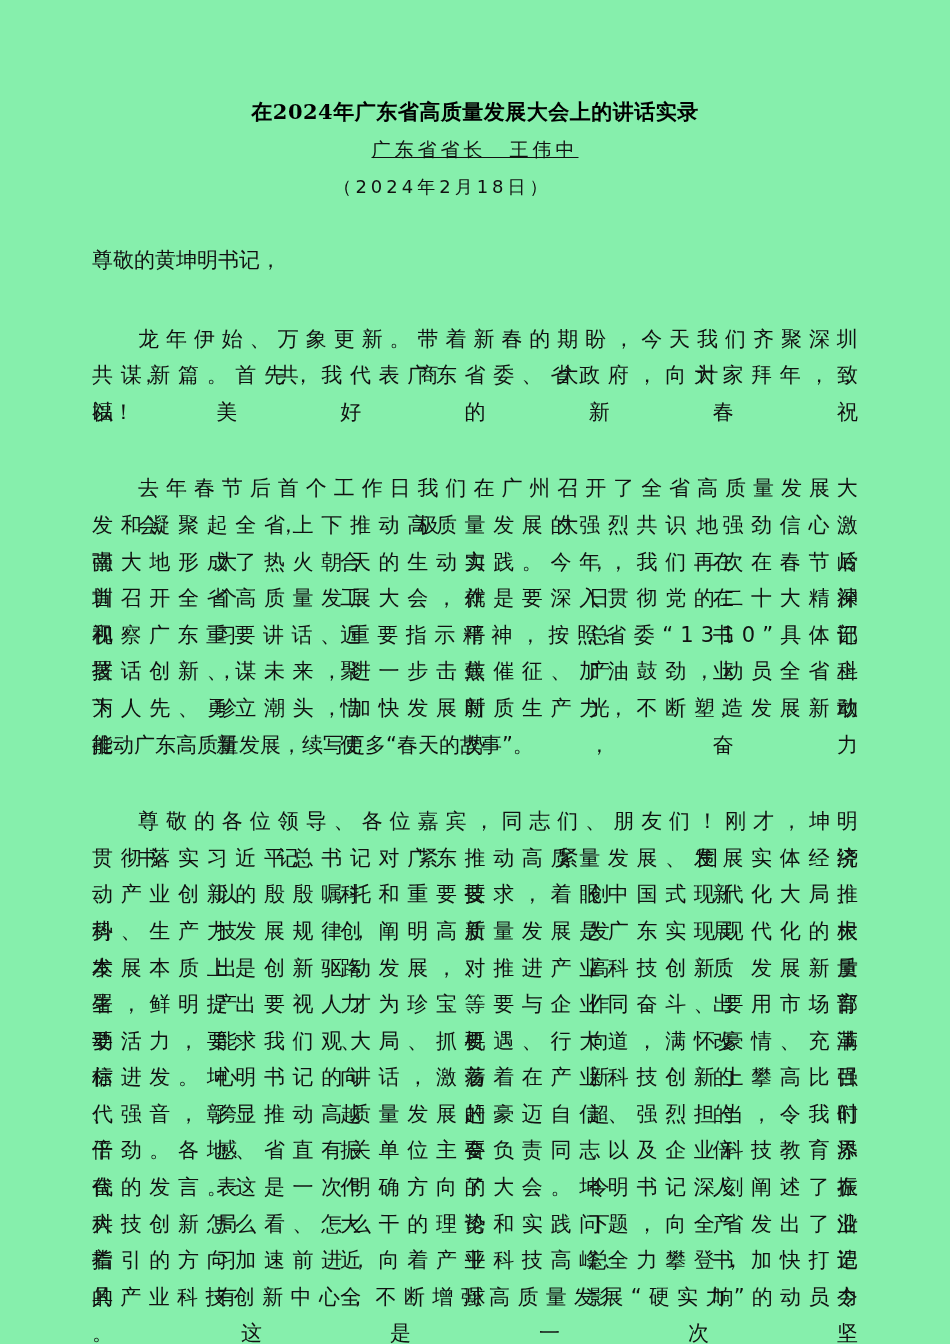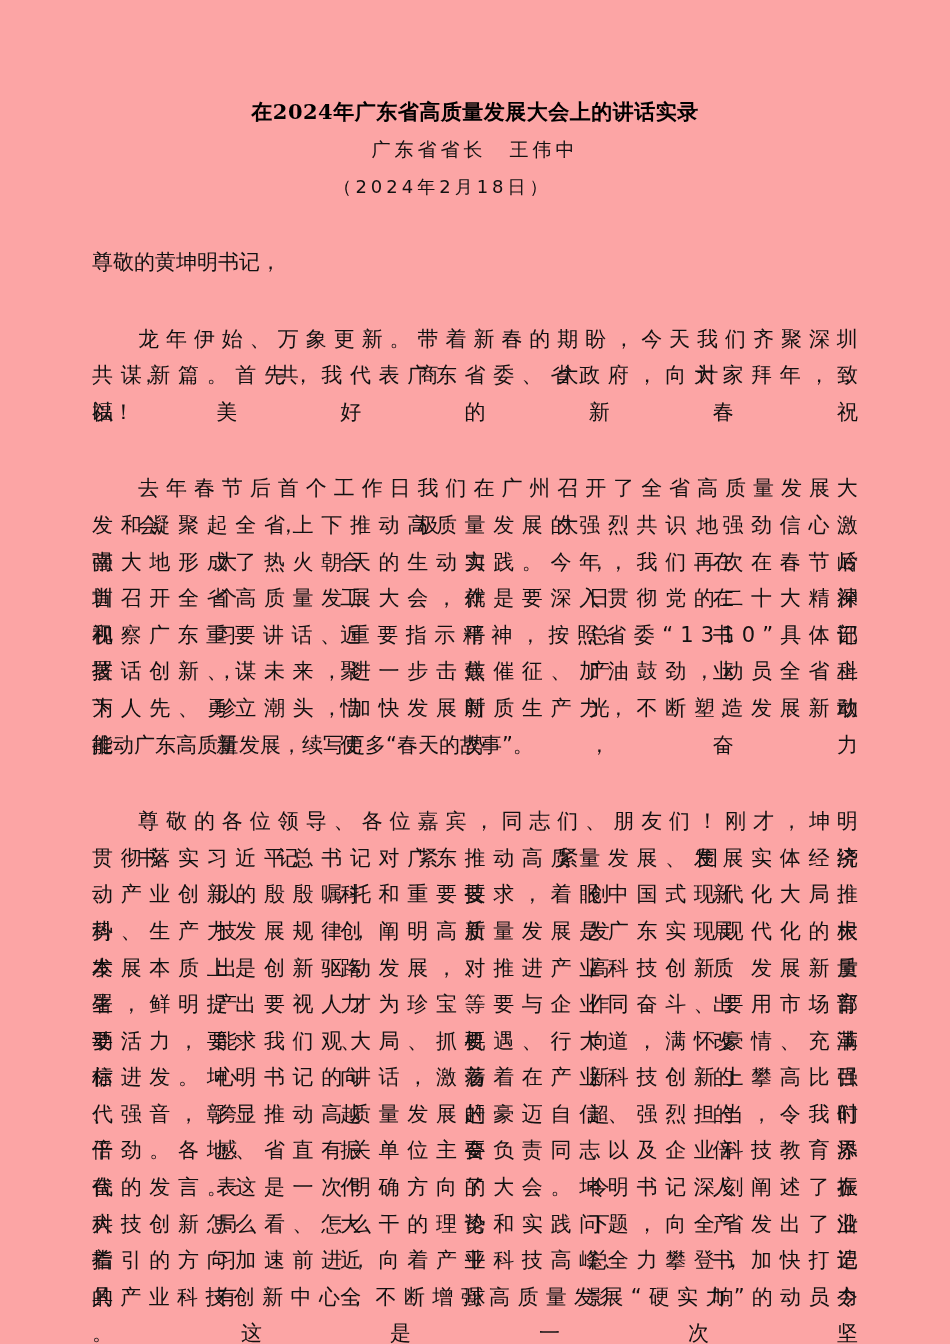--- a/index.html
+++ b/index.html
@@ -1,44 +1,44 @@
 <!DOCTYPE html>
 <html><head>
 <meta charset="utf-8">
 <style>
   html, body { margin: 0; padding: 0; background: #ffffff; }
   body { width: 950px; height: 1344px; position: relative; overflow: hidden; color: #111; }
-  .page { position: absolute; left: 0; top: 0; width: 950px; height: 1344px; background: #fca5a5; }
+  .page { position: absolute; left: 0; top: 0; width: 950px; height: 1344px; background: #86efac; }
   .title {
     position: absolute; top: 96px; left: 0; width: 950px; text-align: center;
     font-family: "DejaVu Serif", "Liberation Serif", serif; font-weight: bold;
     font-size: 21px; letter-spacing: 0.5px; line-height: 32px; color: #000;
   }
   .author {
     position: absolute; top: 134px; left: 0; width: 950px; text-align: center;
     font-family: "DejaVu Sans", "Liberation Sans", sans-serif;
-    font-size: 19px; letter-spacing: 4px; line-height: 30px;
+    font-size: 19px; letter-spacing: 4px; line-height: 30px; text-decoration: underline;
   }
   .date {
     position: absolute; top: 172px; left: 0; width: 885px; text-align: center;
     font-family: "DejaVu Sans", "Liberation Sans", sans-serif;
     font-size: 18px; letter-spacing: 4px; line-height: 30px;
   }
   .body {
     position: absolute; top: 244px; left: 92px; width: 766px;
     font-family: "DejaVu Sans", "Liberation Sans", sans-serif;
     font-size: 21px; line-height: 36.6px; color: #111;
   }
   .line {
     display: block; height: 36.6px; white-space: nowrap;
     text-align: justify; text-align-last: justify; overflow: visible;
   }
   .line.last { text-align-last: left; }
   .line.indent { padding-left: 46px; margin-top: 40px; }
-  .line.salutation { text-align-last: left; }
+  .line.salutation { text-align-last: left; font-family: Liberation Mono, monospace; }
 </style>
 </head>
 <body>
 
 <div class="page">
   <div class="title">在2024年广东省高质量发展大会上的讲话实录</div>
   <div class="author">广东省省长　王伟中</div>
   <div class="date">（2024年2月18日）</div>
 
   <div class="body">

